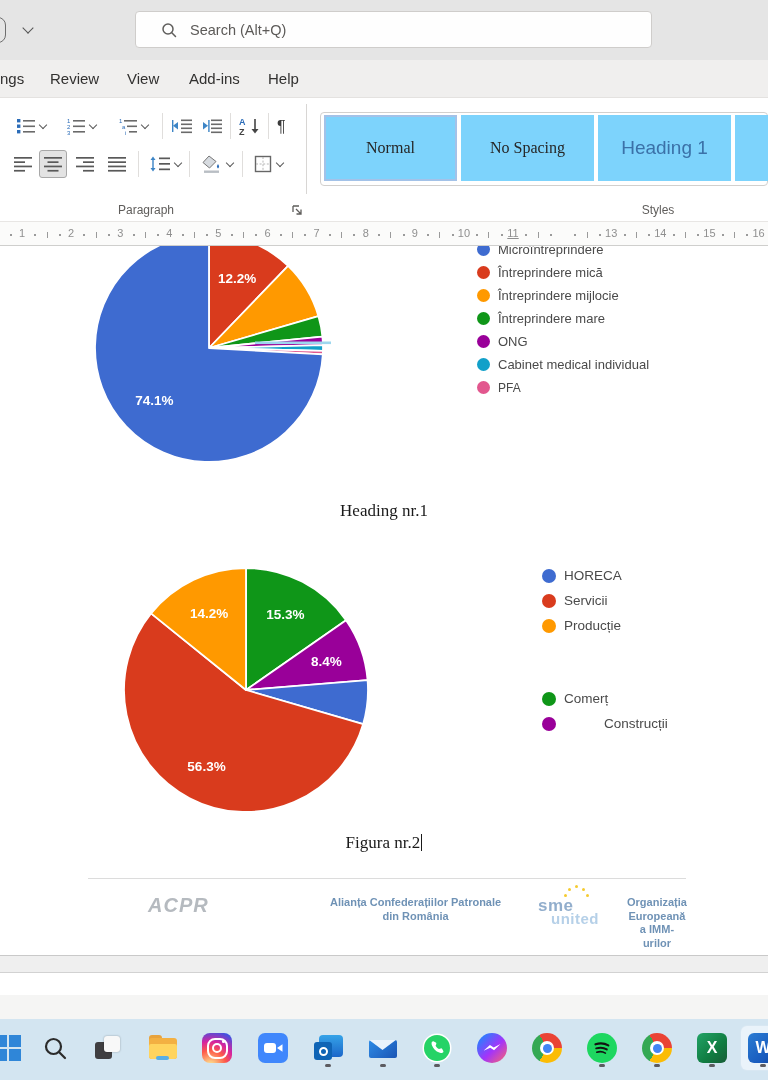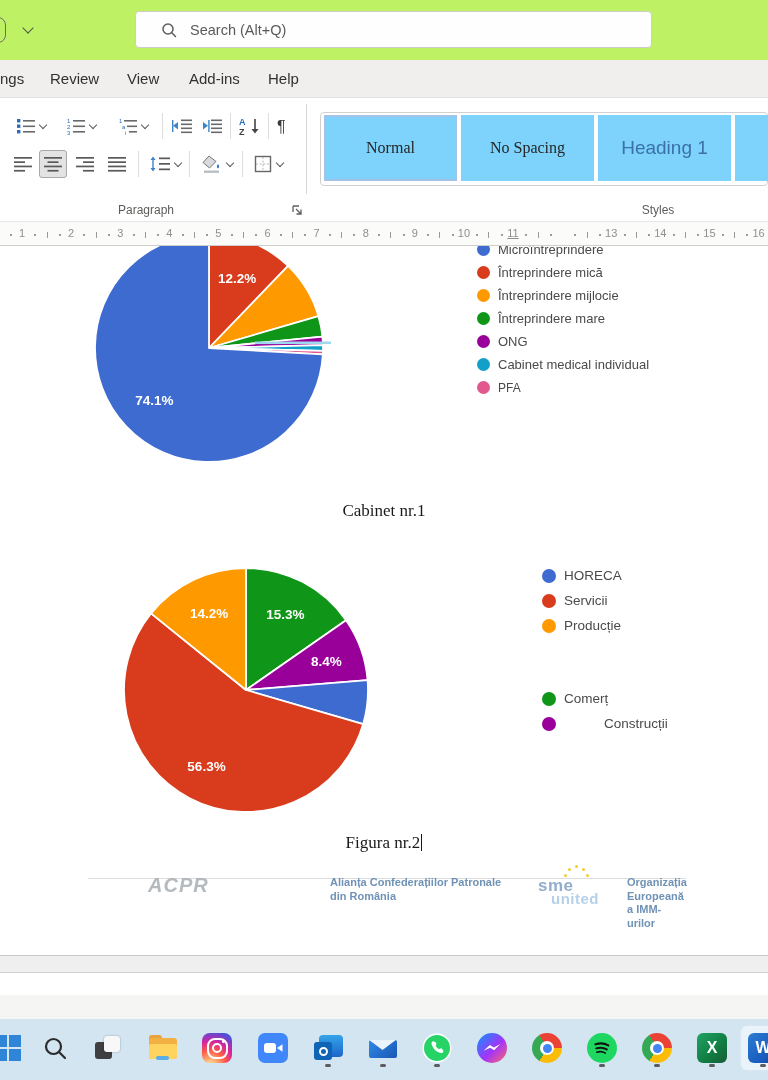--- a/index.html
+++ b/index.html
@@ -1,20 +1,20 @@
 <!DOCTYPE html>
 <html><head>
 <meta charset="utf-8">
 <style>
   * { margin:0; padding:0; box-sizing:border-box; }
   body { background:#888; font-family:"Liberation Sans",sans-serif; }
   .screen { position:relative; width:768px; height:1080px; overflow:hidden; background:#fff; }
 
   
-  .titlebar { position:absolute; left:0; top:0; width:768px; height:60px; background:#bef264;text-align:center; }
+  .titlebar { position:absolute; left:0; top:0; width:768px; height:60px; background:#e5e5e5;text-align:center; }
   .qat-circle { position:absolute; left:-22px; top:17px; width:28px; height:26px; border:1.6px solid #6e6e6e; border-radius:8px; }
   .qat-chev { position:absolute; left:24px; top:24px; width:8px; height:8px; border-right:1.6px solid #555; border-bottom:1.6px solid #555; transform:rotate(45deg); }
   .searchbox { position:absolute; left:135px; top:11px; width:517px; height:37px; background:#fefefe; border:1px solid #cfcdcb; border-radius:4px; display:flex; align-items:center; padding-left:25px; }
   .searchbox .mag { margin-right:13px; }
   .search-text { font-size:14.5px; color:#5c5a58; }
 
   
   .tabrow { position:absolute; left:0; top:60px; width:768px; height:37px; background:#f0efee; }
   .rtab { position:absolute; top:0; height:37px; display:flex; align-items:center; font-size:15px; color:#323130; cursor:default; }
 
@@ -45,21 +45,21 @@
   .chart-img { position:absolute; }
   .pie-label { font-family:"Liberation Sans",sans-serif; font-weight:bold; }
   .legend { position:absolute; }
   .legend-item { display:flex; align-items:center; }
   .legend-swatch { border-radius:50%; margin-right:8px; flex:0 0 auto; }
   .legend-text { color:#4a4a4a; white-space:nowrap; }
   .caption { position:absolute; left:0; width:768px; text-align:center; font-family:"Liberation Serif",serif; font-size:17px; color:#1a1a1a; }
   .cursor-bar { display:inline-block; width:1.3px; height:17px; background:#1a1a1a; margin-left:1px; vertical-align:-3px; }
 
   .doc-footer-line { position:absolute; left:88px; top:632px; width:598px; height:1px; background:#dcdcdc; }
-  .doc-footer { position:absolute; left:0; top:620px; width:656px; height:50px; opacity:.85; }
+  .doc-footer { position:absolute; left:0; top:640px; width:656px; height:50px; opacity:.85;text-align:center; }
   .acpr-logo { position:absolute; left:148px; top:8px; font-size:20px; font-weight:bold; letter-spacing:1px; color:#a9aeb5; font-style:italic; }
   .footer-text { position:absolute; font-size:11px; font-weight:bold; color:#567fa9; line-height:13.5px; }
   .sme-logo { position:absolute; left:538px; top:2px; width:70px; height:40px; }
   .sme-top { position:absolute; left:0; top:8px; font-size:17px; font-weight:bold; color:#7fa0c4; letter-spacing:.5px; }
   .sme-bottom { position:absolute; left:13px; top:22px; font-size:15px; font-weight:bold; color:#a9c8e4; letter-spacing:.5px; }
   .sme-star { position:absolute; width:3px; height:3px; border-radius:50%; background:#f4c20d; }
 
   
   .strip-scroll { position:absolute; left:0; top:955px; width:768px; height:18px; background:#efefef; border-top:1px solid #c9c9c9; border-bottom:1px solid #d2d2d2; }
   .strip-white { position:absolute; left:0; top:973px; width:768px; height:22px; background:#fff; }
@@ -385,21 +385,21 @@
         </div>
         <div class="legend-item" style="height: 23px;">
           <span class="legend-swatch" style="width: 13px; height: 13px; background: rgb(18, 160, 201);"></span>
           <span class="legend-text" style="font-size: 13px;">Cabinet medical individual</span>
         </div>
         <div class="legend-item" style="height: 23px;">
           <span class="legend-swatch" style="width: 13px; height: 13px; background: rgb(226, 87, 142);"></span>
           <span class="legend-text" style="font-size: 12px;">PFA</span>
         </div>
       </div>
-    <div class="caption" style="top:255px"><span>Cabinet nr.1</span></div>
+    <div class="caption" style="top:255px"><span>Heading nr.1</span></div>
 
     <div id="chart2" class="chart-img" style="left:106px;top:304px"><svg width="280" height="280">
           <path d="M 140 140 L 140 18 A 122 122 0 0 1 240.03415733770518 70.1632806774599 Z" fill="#0F9618" stroke="#ffffff" stroke-width="1.8" stroke-linejoin="round"></path>
           <path d="M 140 140 L 240.03415733770518 70.1632806774599 A 122 122 0 0 1 261.59324322015163 130.04594538868477 Z" fill="#990099" stroke="#ffffff" stroke-width="1.8" stroke-linejoin="round"></path>
           <path d="M 140 140 L 261.59324322015163 130.04594538868477 A 122 122 0 0 1 257.15582965258704 174.03691493678596 Z" fill="#3E6BD0" stroke="#ffffff" stroke-width="1.8" stroke-linejoin="round"></path>
           <path d="M 140 140 L 257.15582965258704 174.03691493678596 A 122 122 0 1 1 45.02759920882315 63.42165392253452 Z" fill="#D93B1D" stroke="#ffffff" stroke-width="1.8" stroke-linejoin="round"></path>
           <path d="M 140 140 L 45.02759920882315 63.42165392253452 A 122 122 0 0 1 139.99999999999997 18 Z" fill="#FF9900" stroke="#ffffff" stroke-width="1.8" stroke-linejoin="round"></path>
           <text x="179.4862059389007" y="69.27682296317248" text-anchor="middle" fill="#ffffff" font-size="13.5" class="pie-label">15.3%</text>
           <text x="220.35121766869082" y="116.07178161105209" text-anchor="middle" fill="#ffffff" font-size="13.5" class="pie-label">8.4%</text>
           <text x="100.51379406109933" y="220.72317703682754" text-anchor="middle" fill="#ffffff" font-size="13.5" class="pie-label">56.3%</text>

